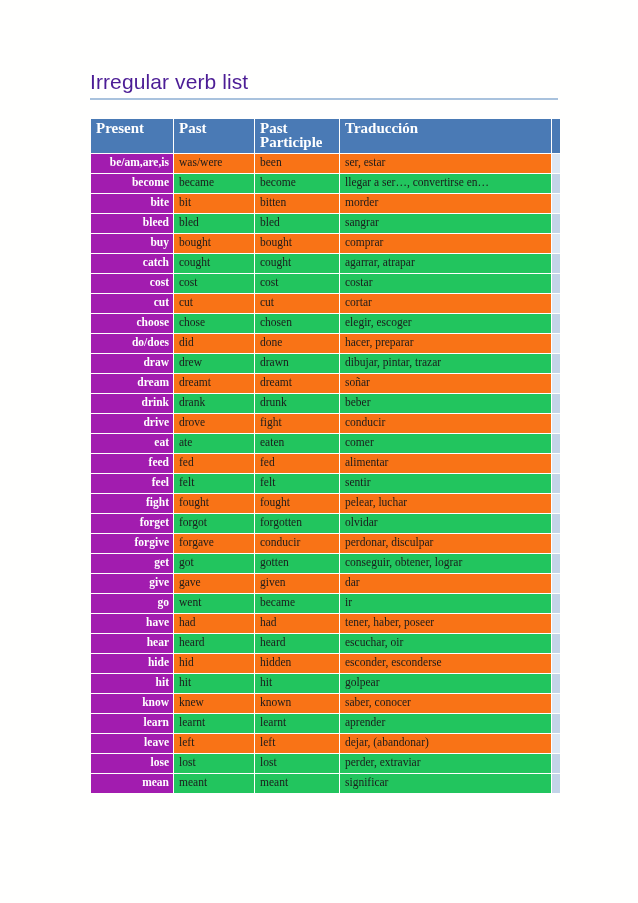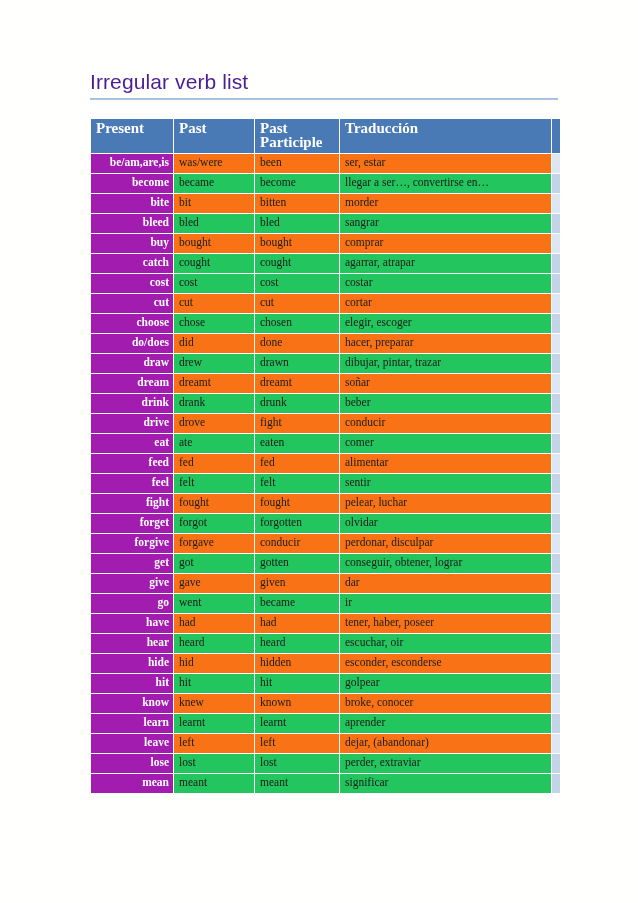--- a/index.html
+++ b/index.html
@@ -306,21 +306,21 @@
           <td class="verb">hit</td>
           <td class="d">hit</td>
           <td class="d">hit</td>
           <td class="d">golpear</td>
           <td class="tail"></td>
         </tr>
         <tr class="even">
           <td class="verb">know</td>
           <td class="d">knew</td>
           <td class="d">known</td>
-          <td class="d">broke, conocer</td>
+          <td class="d">saber, conocer</td>
           <td class="tail"></td>
         </tr>
         <tr class="odd">
           <td class="verb">learn</td>
           <td class="d">learnt</td>
           <td class="d">learnt</td>
           <td class="d">aprender</td>
           <td class="tail"></td>
         </tr>
         <tr class="even">

